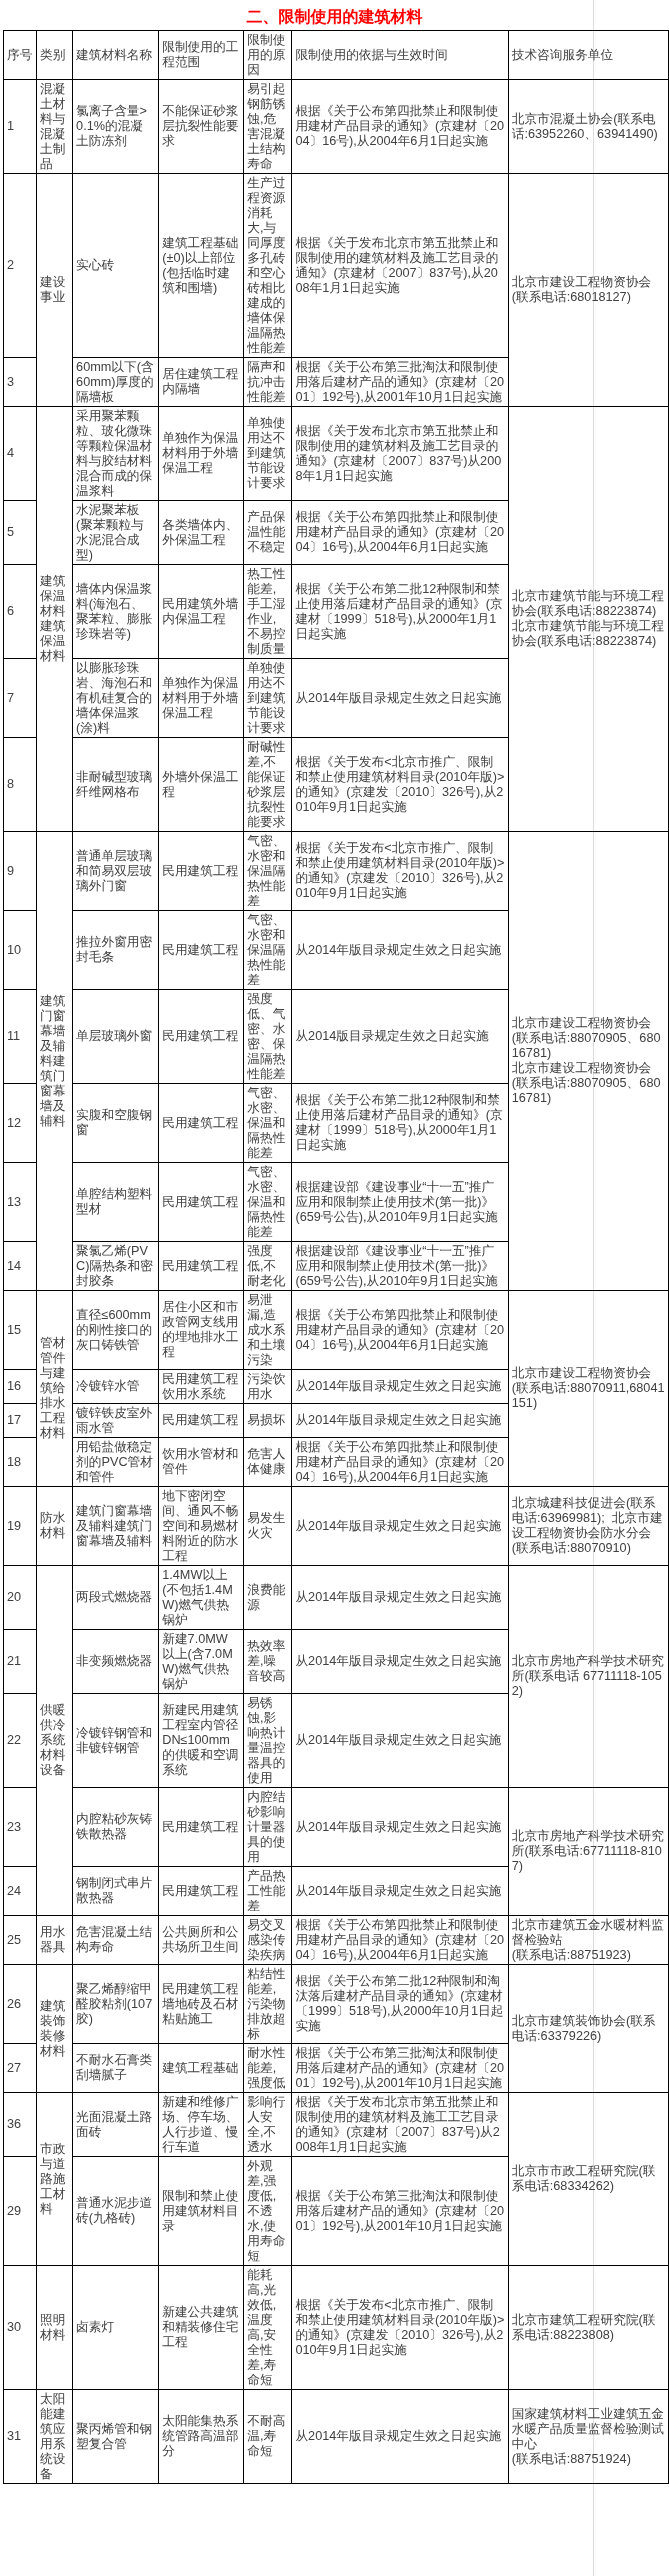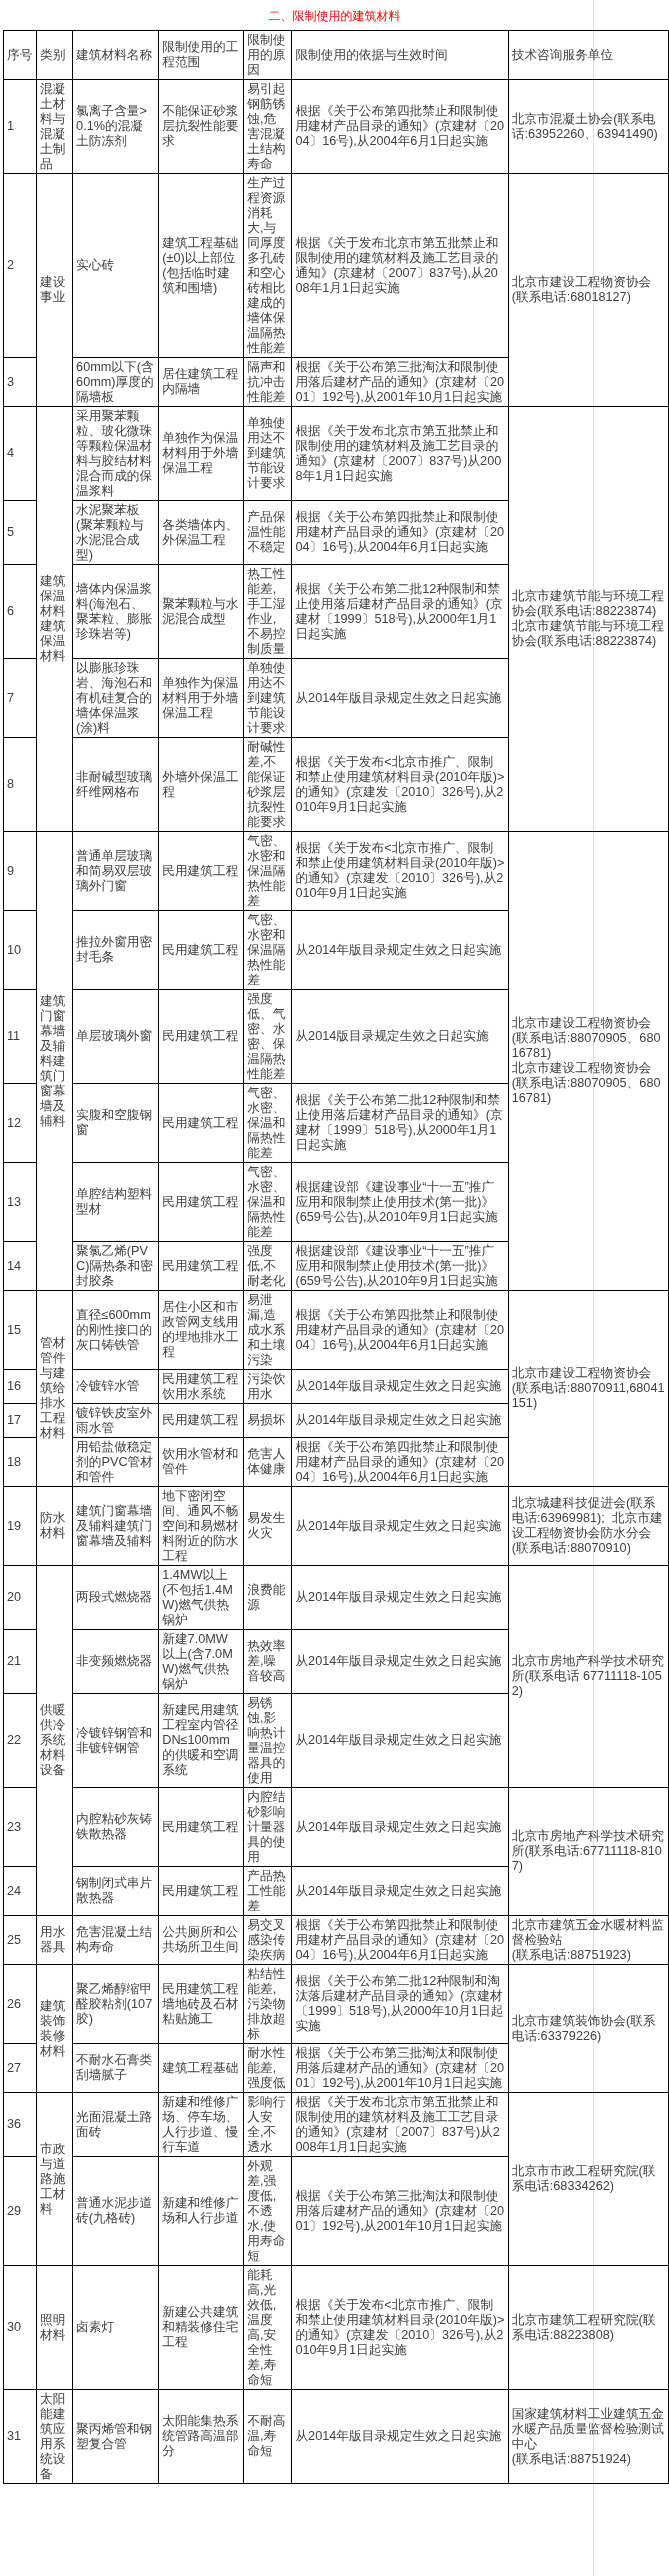--- a/index.html
+++ b/index.html
@@ -1,19 +1,19 @@
 <!DOCTYPE html>
 <html style="font-size:12px"><head>
 <meta charset="utf-8">
 <style>
   html,body{margin:0;padding:0;background:#ffffff;}
   body{width:669px;font-family:"Liberation Sans",sans-serif;color:#404040;position:relative;}
   .page{position:relative;width:669px;min-height:2576px;}
   .ghost-line{position:absolute;left:593px;top:0;bottom:0;width:0.7px;background:#dcdcdc;}
-  .doc-title{margin:0;padding:9px 0 6px 0;text-align:center;font-size:12px;font-weight:normal;color:#ff0000;line-height:15px;position:relative;z-index:2;}
+  .doc-title{margin:0;padding:9px 0 6px 0;text-align:center;font-size:16px;font-weight:bold;color:#ff0000;line-height:15px;position:relative;z-index:2;}
   table.main{border-collapse:collapse;table-layout:fixed;margin-left:3px;width:666px;position:relative;z-index:1;}
   table.main th, table.main td{
     border:0.7px solid #000;
     padding:1.5px 3px;
     font-size:12.7px;
     line-height:15px;
     font-weight:normal;
     text-align:left;
     vertical-align:middle;
     word-break:break-all;
@@ -95,21 +95,21 @@
         <tr>
           <td>5</td>
           <td>水泥聚苯板(聚苯颗粒与水泥混合成型)</td>
           <td>各类墙体内、外保温工程</td>
           <td>产品保温性能不稳定</td>
           <td>根据《关于公布第四批禁止和限制使用建材产品目录的通知》(京建材〔2004〕16号),从2004年6月1日起实施</td>
         </tr>
         <tr>
           <td>6</td>
           <td>墙体内保温浆料(海泡石、聚苯粒、膨胀珍珠岩等)</td>
-          <td>聚苯颗粒与水泥混合成型</td>
+          <td>民用建筑外墙内保温工程</td>
           <td>热工性能差,手工湿作业,不易控制质量</td>
           <td>根据《关于公布第二批12种限制和禁止使用落后建材产品目录的通知》(京建材〔1999〕518号),从2000年1月1日起实施</td>
         </tr>
         <tr>
           <td>7</td>
           <td>以膨胀珍珠岩、海泡石和有机硅复合的墙体保温浆(涂)料</td>
           <td>单独作为保温材料用于外墙保温工程</td>
           <td>单独使用达不到建筑节能设计要求</td>
           <td>从2014年版目录规定生效之日起实施</td>
         </tr>
@@ -273,21 +273,21 @@
           <td rowspan="2">市政与道路施工材料</td>
           <td>光面混凝土路面砖</td>
           <td>新建和维修广场、停车场、人行步道、慢行车道</td>
           <td>影响行人安全,不透水</td>
           <td>根据《关于发布北京市第五批禁止和限制使用的建筑材料及施工工艺目录的通知》(京建材〔2007〕837号)从2008年1月1日起实施</td>
           <td rowspan="2">北京市市政工程研究院(联系电话:68334262)</td>
         </tr>
         <tr>
           <td>29</td>
           <td>普通水泥步道砖(九格砖)</td>
-          <td>新建和维修广场和人行步道</td>
+          <td>限制和禁止使用建筑材料目录</td>
           <td>外观差,强度低,不透水,使用寿命短</td>
           <td>根据《关于公布第三批淘汰和限制使用落后建材产品的通知》(京建材〔2001〕192号),从2001年10月1日起实施</td>
         </tr>
         <tr>
           <td>30</td>
           <td>照明材料</td>
           <td>卤素灯</td>
           <td>新建公共建筑和精装修住宅工程</td>
           <td>能耗高,光效低,温度高,安全性差,寿命短</td>
           <td>根据《关于发布&lt;北京市推广、限制和禁止使用建筑材料目录(2010年版)&gt;的通知》(京建发〔2010〕326号),从2010年9月1日起实施</td>

